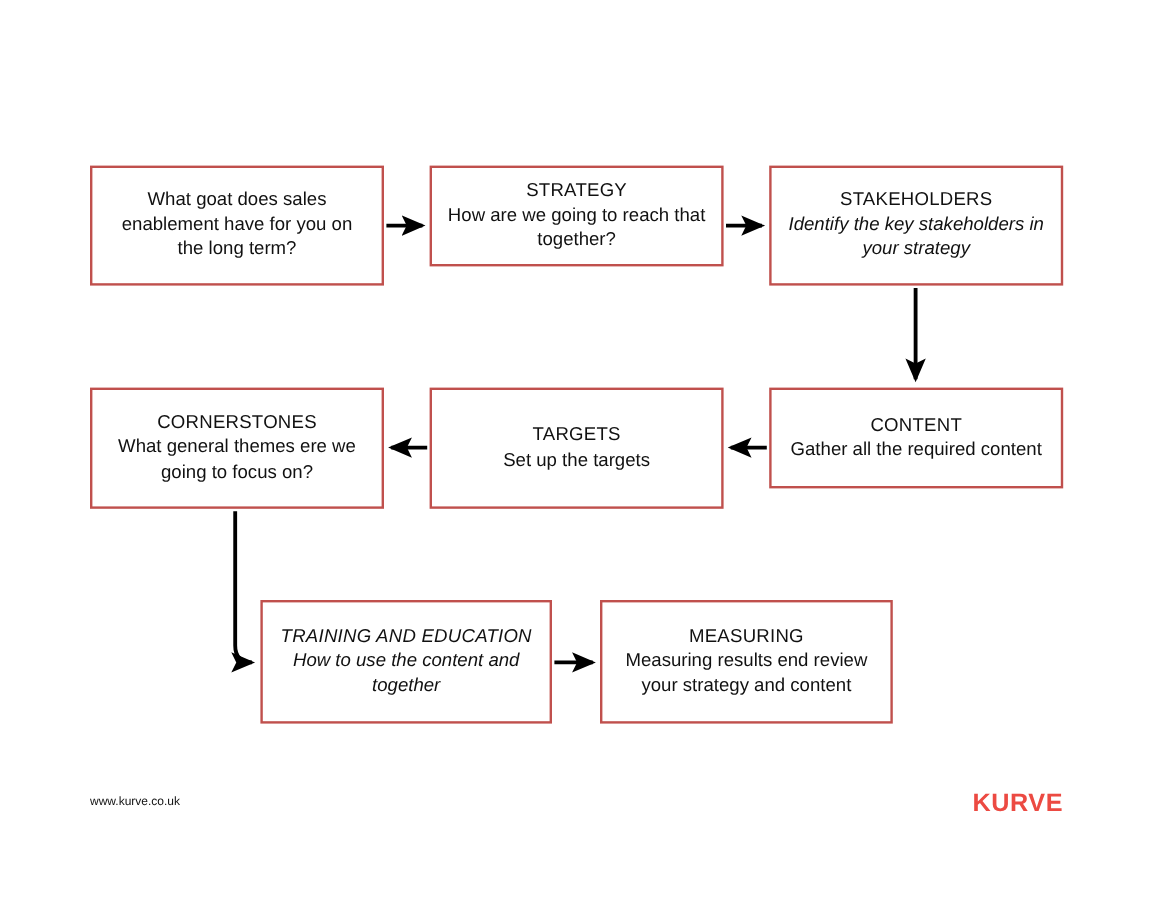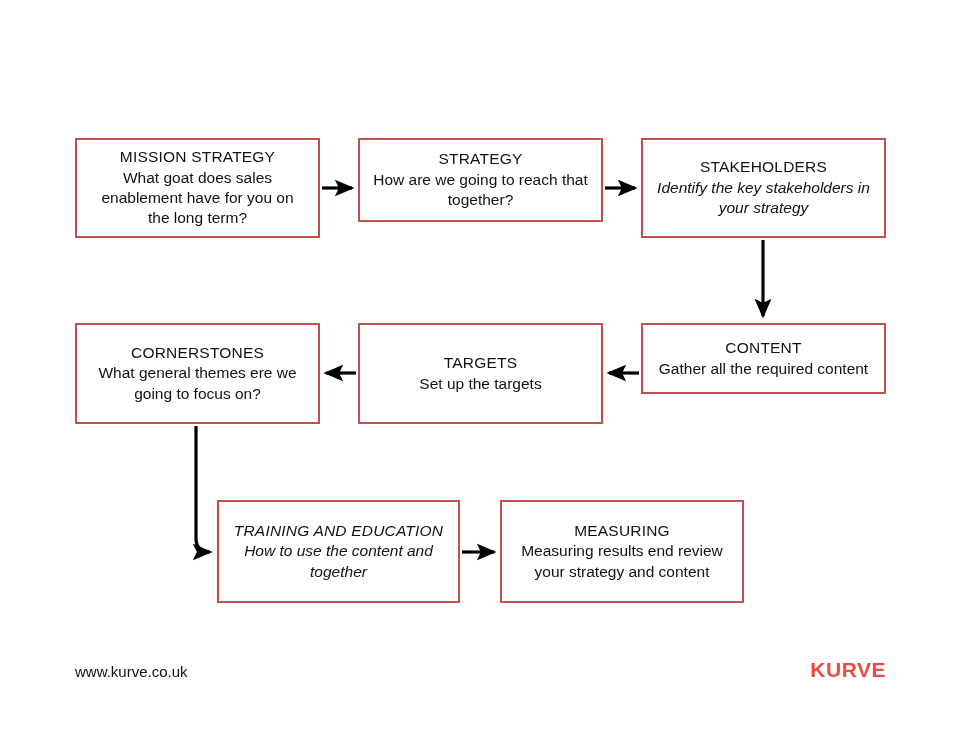--- a/index.html
+++ b/index.html
@@ -54,33 +54,33 @@
     color: #111111;
   }
 
   
   #node-mission    { left: 75px;  top: 138px; width: 245px; height: 100px; }
   #node-strategy   { left: 358px; top: 138px; width: 245px; height: 84px; }
   #node-stakeholders { left: 641px; top: 138px; width: 245px; height: 100px; }
   
   #node-cornerstones { left: 75px;  top: 323px; width: 245px; height: 101px; }
   #node-targets      { left: 358px; top: 323px; width: 245px; height: 101px; }
-  #node-content      { left: 641px; top: 323px; width: 245px; height: 71px; }
+  #node-content      { left: 641px; top: 323px; width: 245px; height: 84px; }
   
   #node-training   { left: 217px; top: 500px; width: 243px; height: 103px; font-style: italic; }
   #node-measuring  { left: 500px; top: 500px; width: 244px; height: 103px; }
 
   #node-mission .node-desc { max-width: 215px; }
   #node-stakeholders .node-desc { max-width: 232px; font-style: italic; }
 
   .footer-url {
     position: absolute;
     left: 75px;
     top: 663px;
-    font-size: 15px;
+    font-size: 10px;
     color: #111111;
   }
   .brand-logo {
     position: absolute;
     right: 74px;
     top: 658px;
     font-size: 21px;
     font-weight: bold;
     letter-spacing: 0.5px;
     color: #ec4a42;
@@ -107,21 +107,20 @@
     <line x1="639" y1="373" x2="609" y2="373" stroke="#000000" stroke-width="3.2" marker-end="url(#arrowhead)"></line>
 
     <line x1="356" y1="373" x2="326" y2="373" stroke="#000000" stroke-width="3.2" marker-end="url(#arrowhead)"></line>
 
     <path d="M196,426 L196,538 Q196,552 210,552" fill="none" stroke="#000000" stroke-width="3.2" marker-end="url(#arrowhead)"></path>
 
     <line x1="462" y1="552" x2="494" y2="552" stroke="#000000" stroke-width="3.2" marker-end="url(#arrowhead)"></line>
   </svg>
 
   <div class="node" id="node-mission">
-    <div class="node-title">MISSION STRATEGY</div>
     <div class="node-desc">What goat does sales enablement have for you on the long term?</div>
   </div>
 
   <div class="node" id="node-strategy">
     <div class="node-title">STRATEGY</div>
     <div class="node-desc">How are we going to reach that together?</div>
   </div>
 
   <div class="node" id="node-stakeholders">
     <div class="node-title">STAKEHOLDERS</div>

